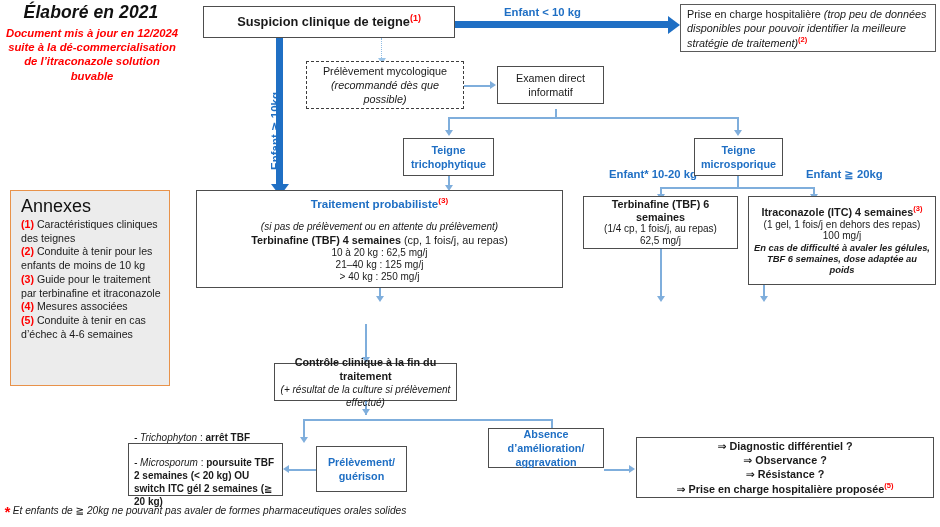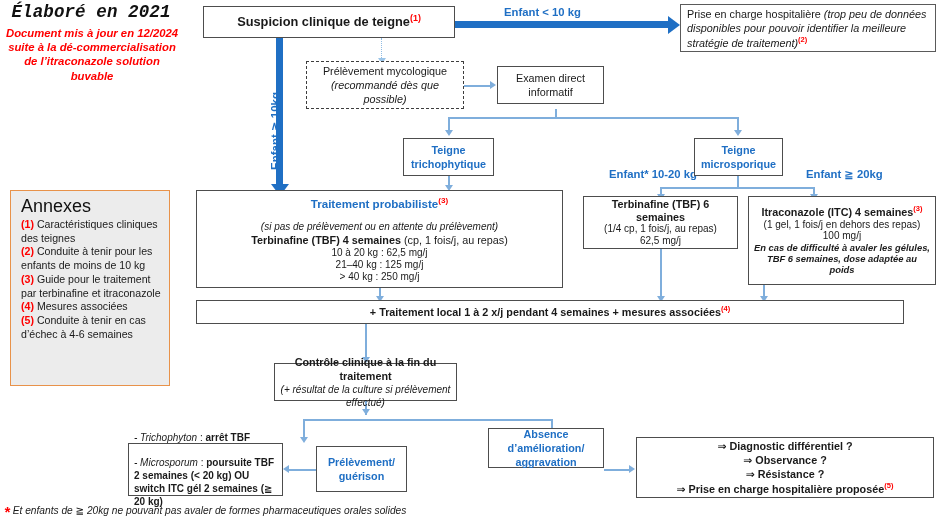--- a/index.html
+++ b/index.html
@@ -32,21 +32,21 @@
   .b{font-weight:bold;}
   .i{font-style:italic;}
   .bi{font-weight:bold;font-style:italic;}
   .blue{color:#1F6FC4;}
   sup.ref{color:#FF0000;font-weight:bold;font-size:.70em;vertical-align:super;}
 
   
   #title-elab{
     position:absolute;left:6px;top:2px;width:170px;
     font-style:italic;font-weight:bold;font-size:17.5px;
-    color:#111;text-align:center;letter-spacing:.1px;font-family:Liberation Mono, monospace;
+    color:#111;text-align:center;letter-spacing:.1px;
   }
   #title-maj{
     position:absolute;left:2px;top:26px;width:180px;
     font-style:italic;font-weight:bold;font-size:11.3px;
     color:#FF0000;text-align:center;line-height:1.26;
   }
 
   
   #annexes{
     position:absolute;left:10px;top:190px;width:160px;height:196px;
@@ -272,25 +272,20 @@
 
   <div class="box thick" style="left:748px;top:196px;width:188px;height:89px;padding:3px 5px;">
     <div class="fs11">
       <span class="b">Itraconazole (ITC) 4 semaines</span><sup class="ref">(3)</sup>
     </div>
     <div class="fs10">(1 gel, 1 fois/j en dehors des repas)</div>
     <div class="fs10">100 mg/j</div>
     <div class="bi fs95" style="margin-top:1px;">En cas de difficulté à avaler les gélules, TBF 6 semaines, dose adaptée au poids</div>
   </div>
 
-  <div class="box thick fs11" style="left:196px;top:300px;width:708px;height:24px;">
-    <div>
-      <span class="b">+ Traitement local 1 à 2 x/j pendant 4 semaines + mesures associées</span><sup class="ref">(4)</sup>
-    </div>
-  </div>
 
   <div class="box thick ln13" style="left:274px;top:363px;width:183px;height:38px;padding:2px 4px;">
     <div class="b fs11">Contrôle clinique à la fin du traitement</div>
     <div class="i fs10">(+ résultat de la culture si prélèvement effectué)</div>
   </div>
 
   <div class="box thick ln13" style="left:316px;top:446px;width:91px;height:46px;">
     <div class="b blue fs11">Prélèvement/</div>
     <div class="b blue fs11">guérison</div>
   </div>

